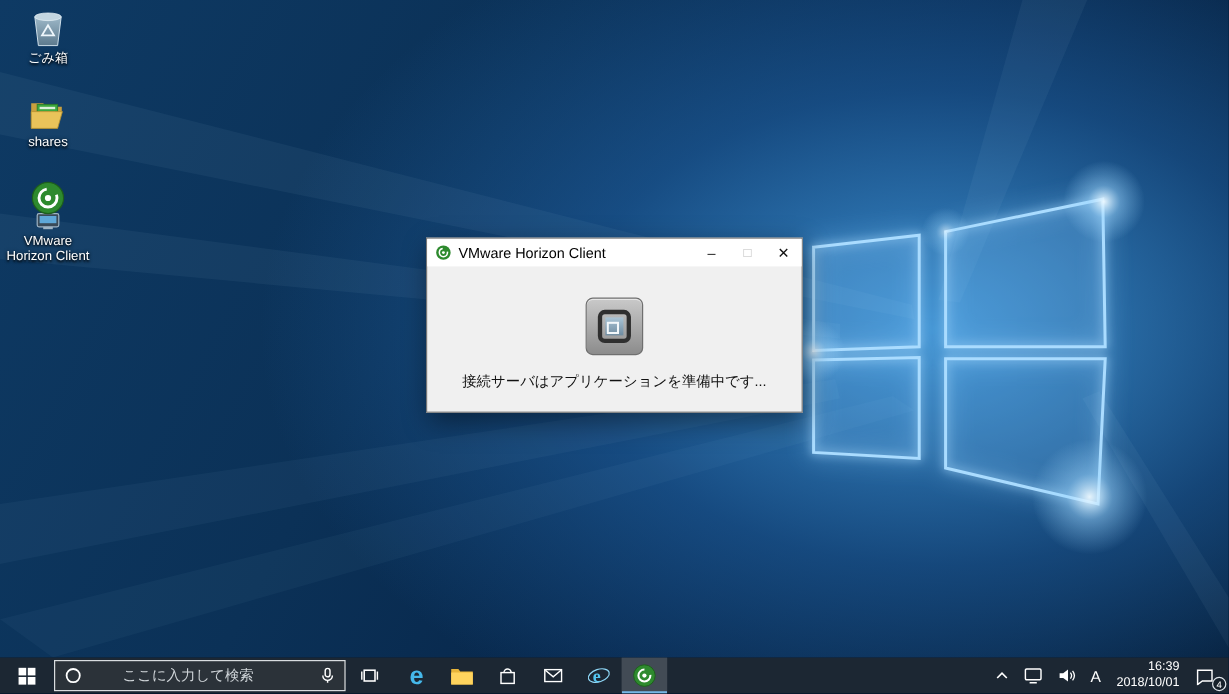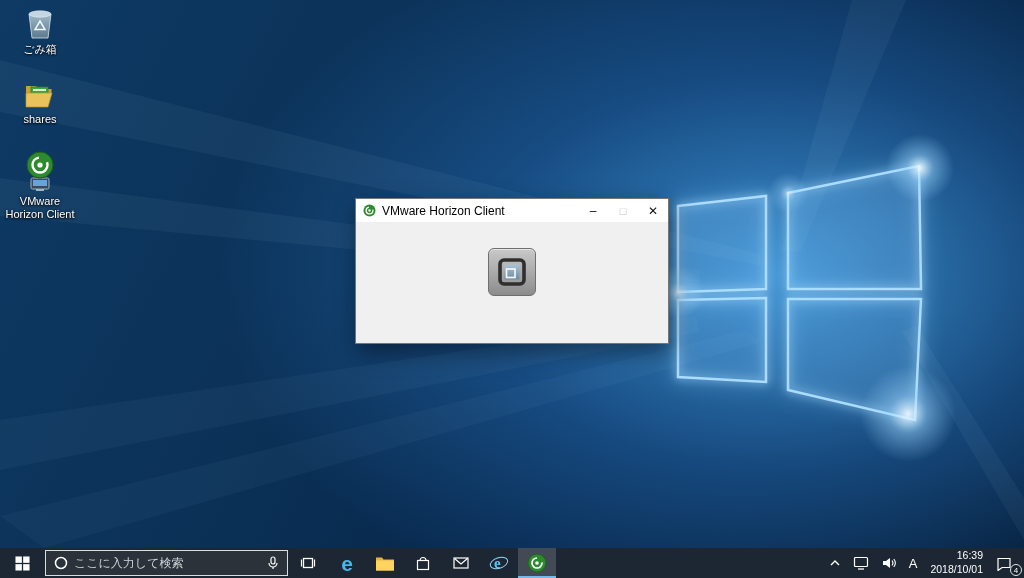--- a/index.html
+++ b/index.html
@@ -53,21 +53,21 @@
     position:absolute; left:0; right:0; bottom:0; height:30px;
     background:#1c2733; display:flex; align-items:stretch; z-index:50;
   }
   .tb-start { width:45px; display:flex; align-items:center; justify-content:center; }
   .tb-search {
     width:243px; margin:2px 0; background:#2b3239; border:1px solid #d9dde0;
     display:flex; align-items:center; gap:6px; padding:0 8px;
   }
   .tb-search input {
     flex:1; background:transparent; border:none; outline:none;
-    color:#d8dcdf; font-size:12px; font-family:"Liberation Sans", sans-serif;
+    color:#d8dcdf; font-size:12px; font-family:"Liberation Sans", sans-serif;margin-left:28px;
   }
   .tb-search input::placeholder { color:#cfd4d8; opacity:1; }
   .tb-taskview { width:40px; display:flex; align-items:center; justify-content:center; }
   .tb-app { width:38px; display:flex; align-items:center; justify-content:center; }
   .tb-app.active { background:rgba(255,255,255,0.17); box-shadow:inset 0 -2px 0 #76b9e8; }
   .edge-e { font-size:21px; font-weight:bold; color:#45b8ea; line-height:1; }
   .tb-tray { margin-left:auto; display:flex; align-items:center; padding-right:2px; }
   .tray-btn { height:30px; display:flex; align-items:center; justify-content:center; padding:0 6px; color:#fff; position:relative; }
   .ime-a { font-size:13px; color:#fff; }
   .clock { font-size:10.5px; line-height:1.3; text-align:right; color:#fff; padding:0 7px; }
@@ -197,20 +197,21 @@
               <linearGradient id="scrG" x1="0" y1="0" x2="0" y2="1">
             <stop offset="0" stop-color="#aac4d5"></stop>
                 <stop offset="1" stop-color="#6e8ba0"></stop>
           </linearGradient>
             </defs>
           <rect x="3" y="3" width="24" height="24" rx="4" fill="none" stroke="#2f2f2f" stroke-width="3.6"></rect>
           <rect x="7.5" y="7.5" width="15" height="15" fill="url(#scrG)"></rect>
           <rect x="9.5" y="12" width="8.5" height="8.5" fill="none" stroke="#f2f7fa" stroke-width="1.7"></rect>
         </svg>
       </div>
+      <div class="dlg-message">接続サーバはアプリケーションを準備中です...</div>
     </div>
   </div>
 
   <div class="taskbar">
 
     <div class="tb-start">
       <span style="display:flex;">
         <svg width="15" height="15" viewBox="0 0 16 16">
           <rect x="0.5" y="0.5" width="6.8" height="6.8" fill="#fff"></rect>
           <rect x="8.7" y="0.5" width="6.8" height="6.8" fill="#fff"></rect>

